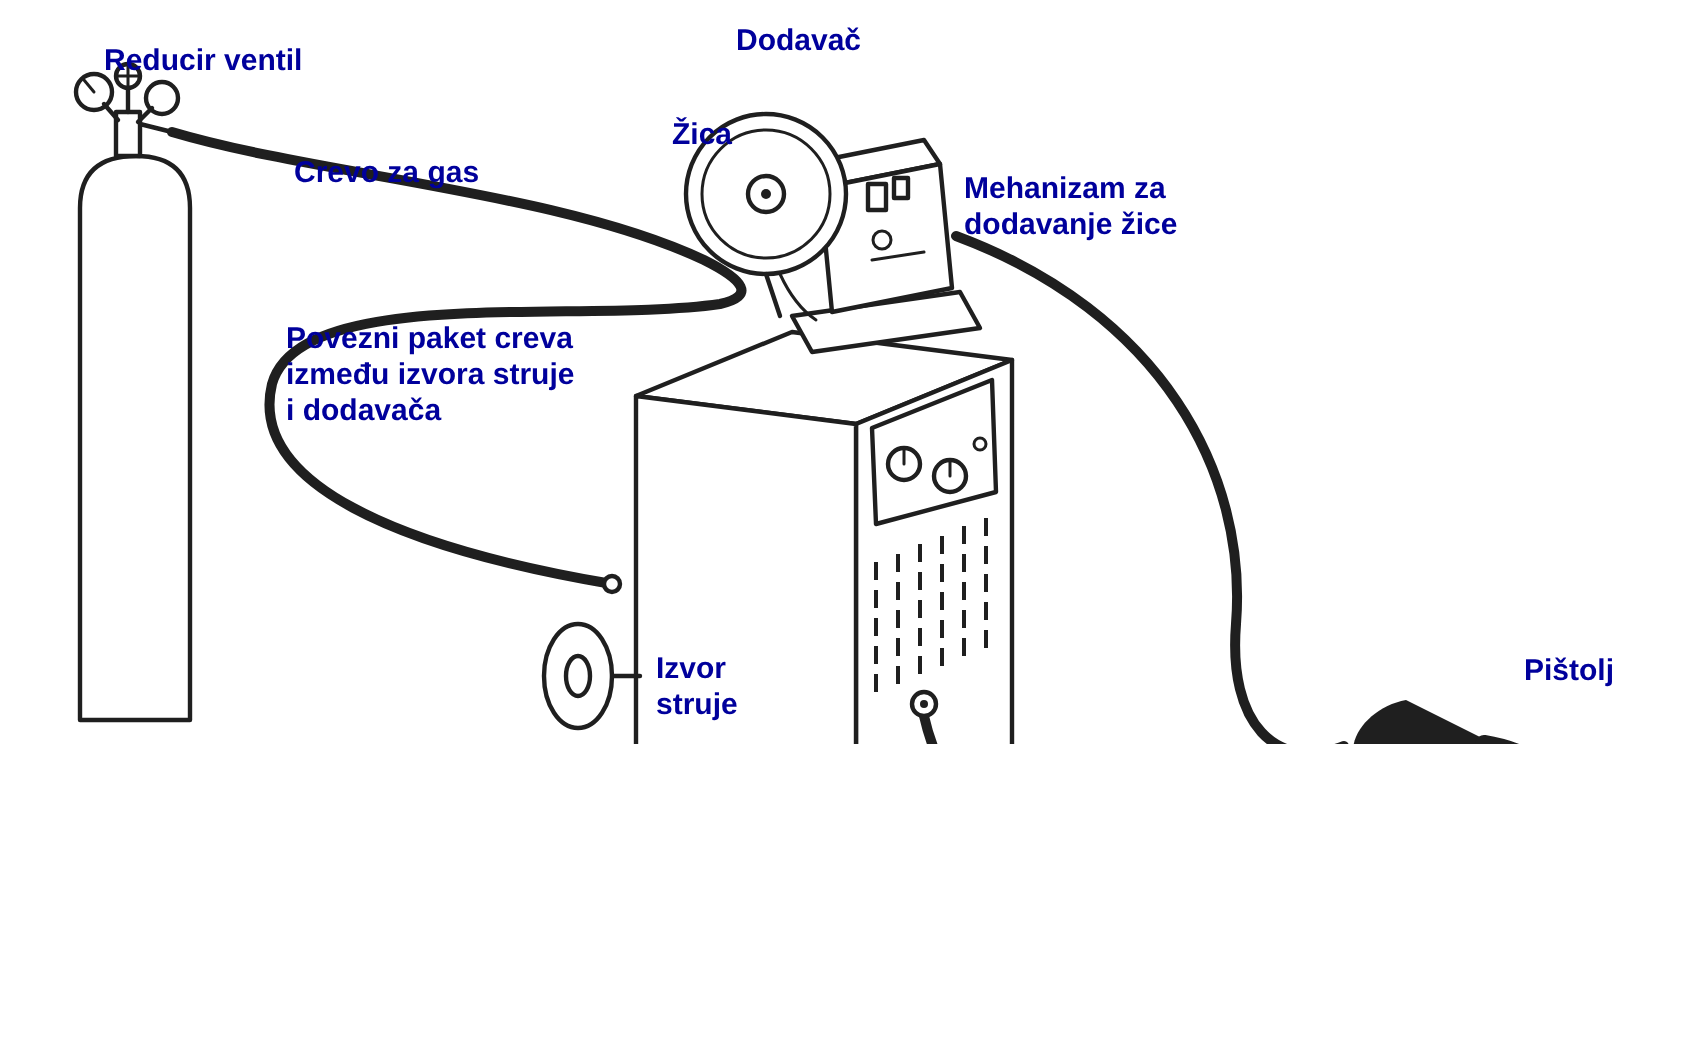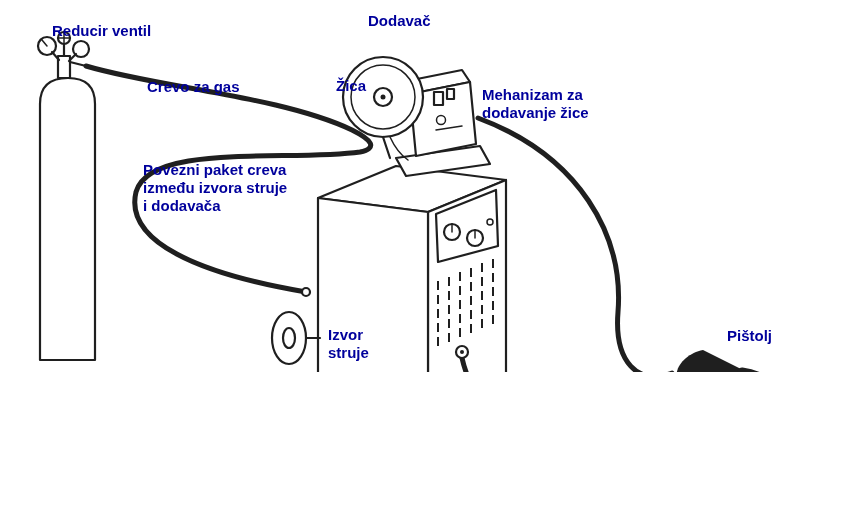--- a/index.html
+++ b/index.html
@@ -11,26 +11,26 @@
   .stage svg { position:absolute; left:0; top:0; }
   .label {
     position:absolute; z-index:2;
     color:var(--label-color,#00009C);
     font-weight:bold; font-size:15px; line-height:18px;
     white-space:pre-line;
   }
   .lbl-reducir  { left:52px;  top:22px;  }
   .lbl-crevo    { left:108px; top:78px;margin-left:39px;  }
   .lbl-dodavac  { left:368px; top:12px;text-align:center;  }
-  .lbl-zica     { left:336px; top:77px;  }
+  .lbl-zica     { left:336px; top:59px;  }
   .lbl-mehanizam{ left:482px; top:86px;  }
   .lbl-povezni  { left:143px; top:161px; }
   .lbl-izvor    { left:328px; top:290px;margin-top:36px; }
   .lbl-boca     { left:38px;  top:373px; }
-  .lbl-pistolj  { left:727px; top:327px; }
+  .lbl-pistolj  { left:762px; top:327px; }
   .lbl-kljesta  { left:676px; top:456px; }
 
   .ln      { fill:none; stroke:var(--ink); stroke-width:2.2; stroke-linecap:round; stroke-linejoin:round; }
   .lnthin  { fill:none; stroke:var(--ink); stroke-width:1.5; stroke-linecap:round; }
   .facefill{ fill:#ffffff; stroke:var(--ink); stroke-width:2.2; stroke-linejoin:round; }
   .cable   { fill:none; stroke:var(--ink); stroke-width:5; stroke-linecap:round; }
   .solid   { fill:var(--ink); stroke:none; }
   .vents   { fill:none; stroke:var(--ink); stroke-width:2; stroke-linecap:butt; }
   .clampln { fill:none; stroke:var(--ink); stroke-width:3.2; stroke-linecap:round; }
   .neck    { fill:none; stroke:var(--ink); stroke-width:9; stroke-linecap:round; }

